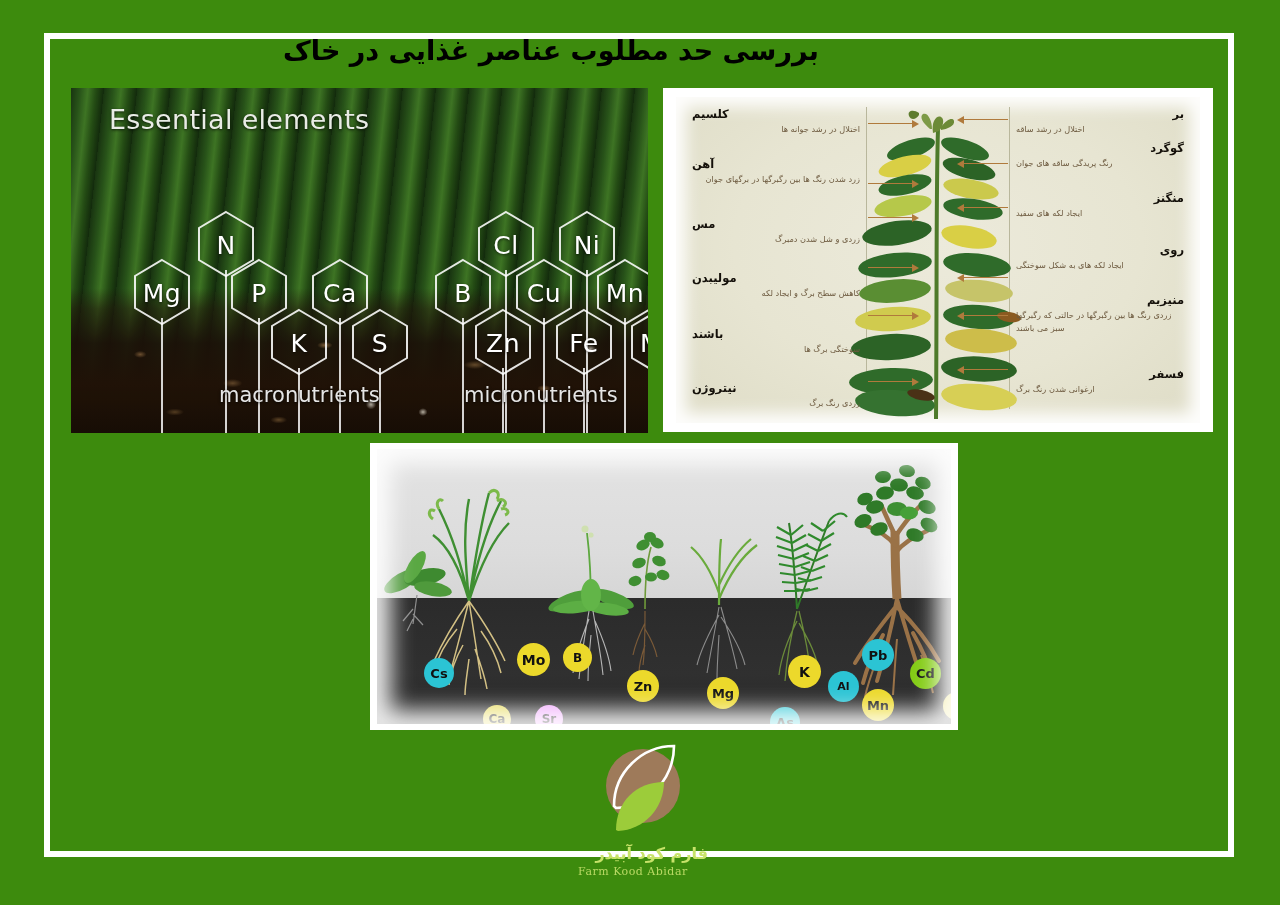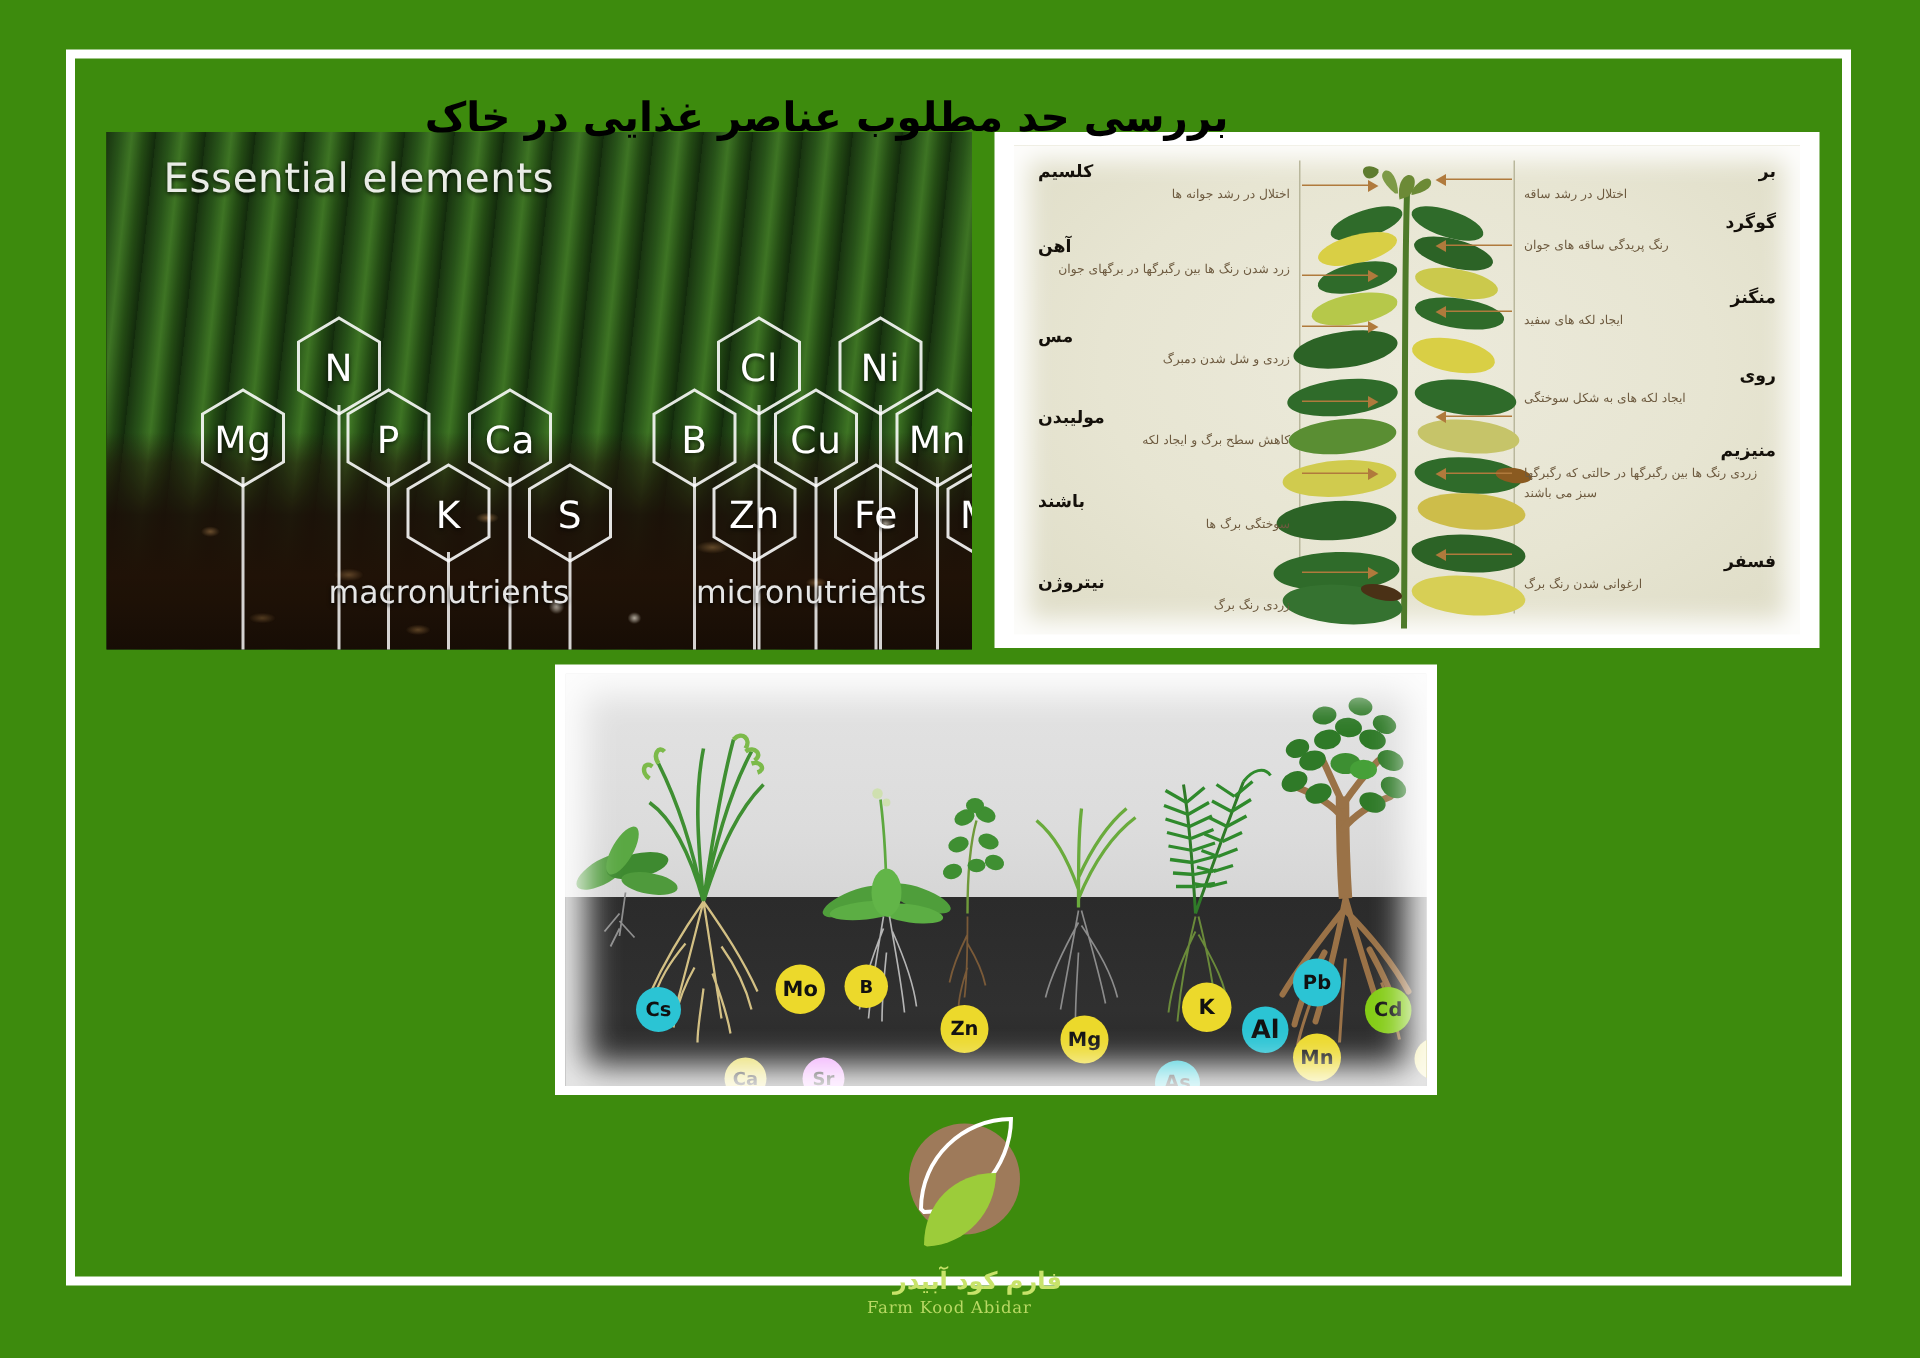--- a/index.html
+++ b/index.html
@@ -15,21 +15,21 @@
     position: absolute;
     left: 44px; top: 33px;
     width: 1190px; height: 824px;
     border: 6px solid #ffffff;
     background: transparent;
   }
 
   
   .title-bar {
     position: absolute;
-    left: 44px; top: 58px;
+    left: 44px; top: 30px;
     width: 1014px; height: 40px;
     display: flex; align-items: center; justify-content: center;
     z-index: 6;
   }
   .title-text {
     font-family: "DejaVu Sans", sans-serif;
     font-size: 27px;
     font-weight: bold;
     color: #000000;
     direction: rtl;
@@ -592,21 +592,21 @@
     <div class="soil-bubbles">
         <div class="bubble" style="left: 47px; top: 209px; width: 30px; height: 30px; background: rgb(43, 196, 212); font-size: 13px;">Cs</div>
         <div class="bubble" style="left: 140px; top: 194px; width: 33px; height: 33px; background: rgb(236, 217, 43); font-size: 14px;">Mo</div>
         <div class="bubble" style="left: 186px; top: 194px; width: 29px; height: 29px; background: rgb(236, 217, 43); font-size: 12px;">B</div>
         <div class="bubble" style="left: 250px; top: 221px; width: 32px; height: 32px; background: rgb(236, 217, 43); font-size: 13px;">Zn</div>
         <div class="bubble" style="left: 106px; top: 256px; width: 28px; height: 28px; background: rgb(232, 221, 106); font-size: 12px;">Ca</div>
         <div class="bubble" style="left: 158px; top: 256px; width: 28px; height: 28px; background: #f0abfc; font-size: 12px;">Sr</div>
         <div class="bubble" style="left: 330px; top: 228px; width: 32px; height: 32px; background: rgb(236, 217, 43); font-size: 13px;">Mg</div>
         <div class="bubble" style="left: 411px; top: 206px; width: 33px; height: 33px; background: rgb(236, 217, 43); font-size: 14px;">K</div>
         <div class="bubble" style="left: 485px; top: 190px; width: 32px; height: 32px; background: rgb(43, 196, 212); font-size: 13px;">Pb</div>
-        <div class="bubble" style="left: 451px; top: 222px; width: 31px; height: 31px; background: rgb(43, 196, 212); font-size: 17px;">Al</div>
+        <div class="bubble" style="left: 451px; top: 222px; width: 31px; height: 31px; background: rgb(43, 196, 212); font-size: 11px;">Al</div>
         <div class="bubble" style="left: 485px; top: 240px; width: 32px; height: 32px; background: rgb(236, 217, 43); font-size: 13px;">Mn</div>
         <div class="bubble" style="left: 533px; top: 209px; width: 31px; height: 31px; background: #84cc16; font-size: 13px;">Cd</div>
         <div class="bubble" style="left: 393px; top: 258px; width: 30px; height: 30px; background: rgb(62, 203, 216); font-size: 13px;">As</div>
         <div class="bubble" style="left: 566px; top: 243px; width: 28px; height: 28px; background: rgb(232, 221, 106); font-size: 12px;">F</div>
       </div>
     <div class="soil-vig"></div>
   </div>
 </div>
 
 <div class="logo-wrap">

